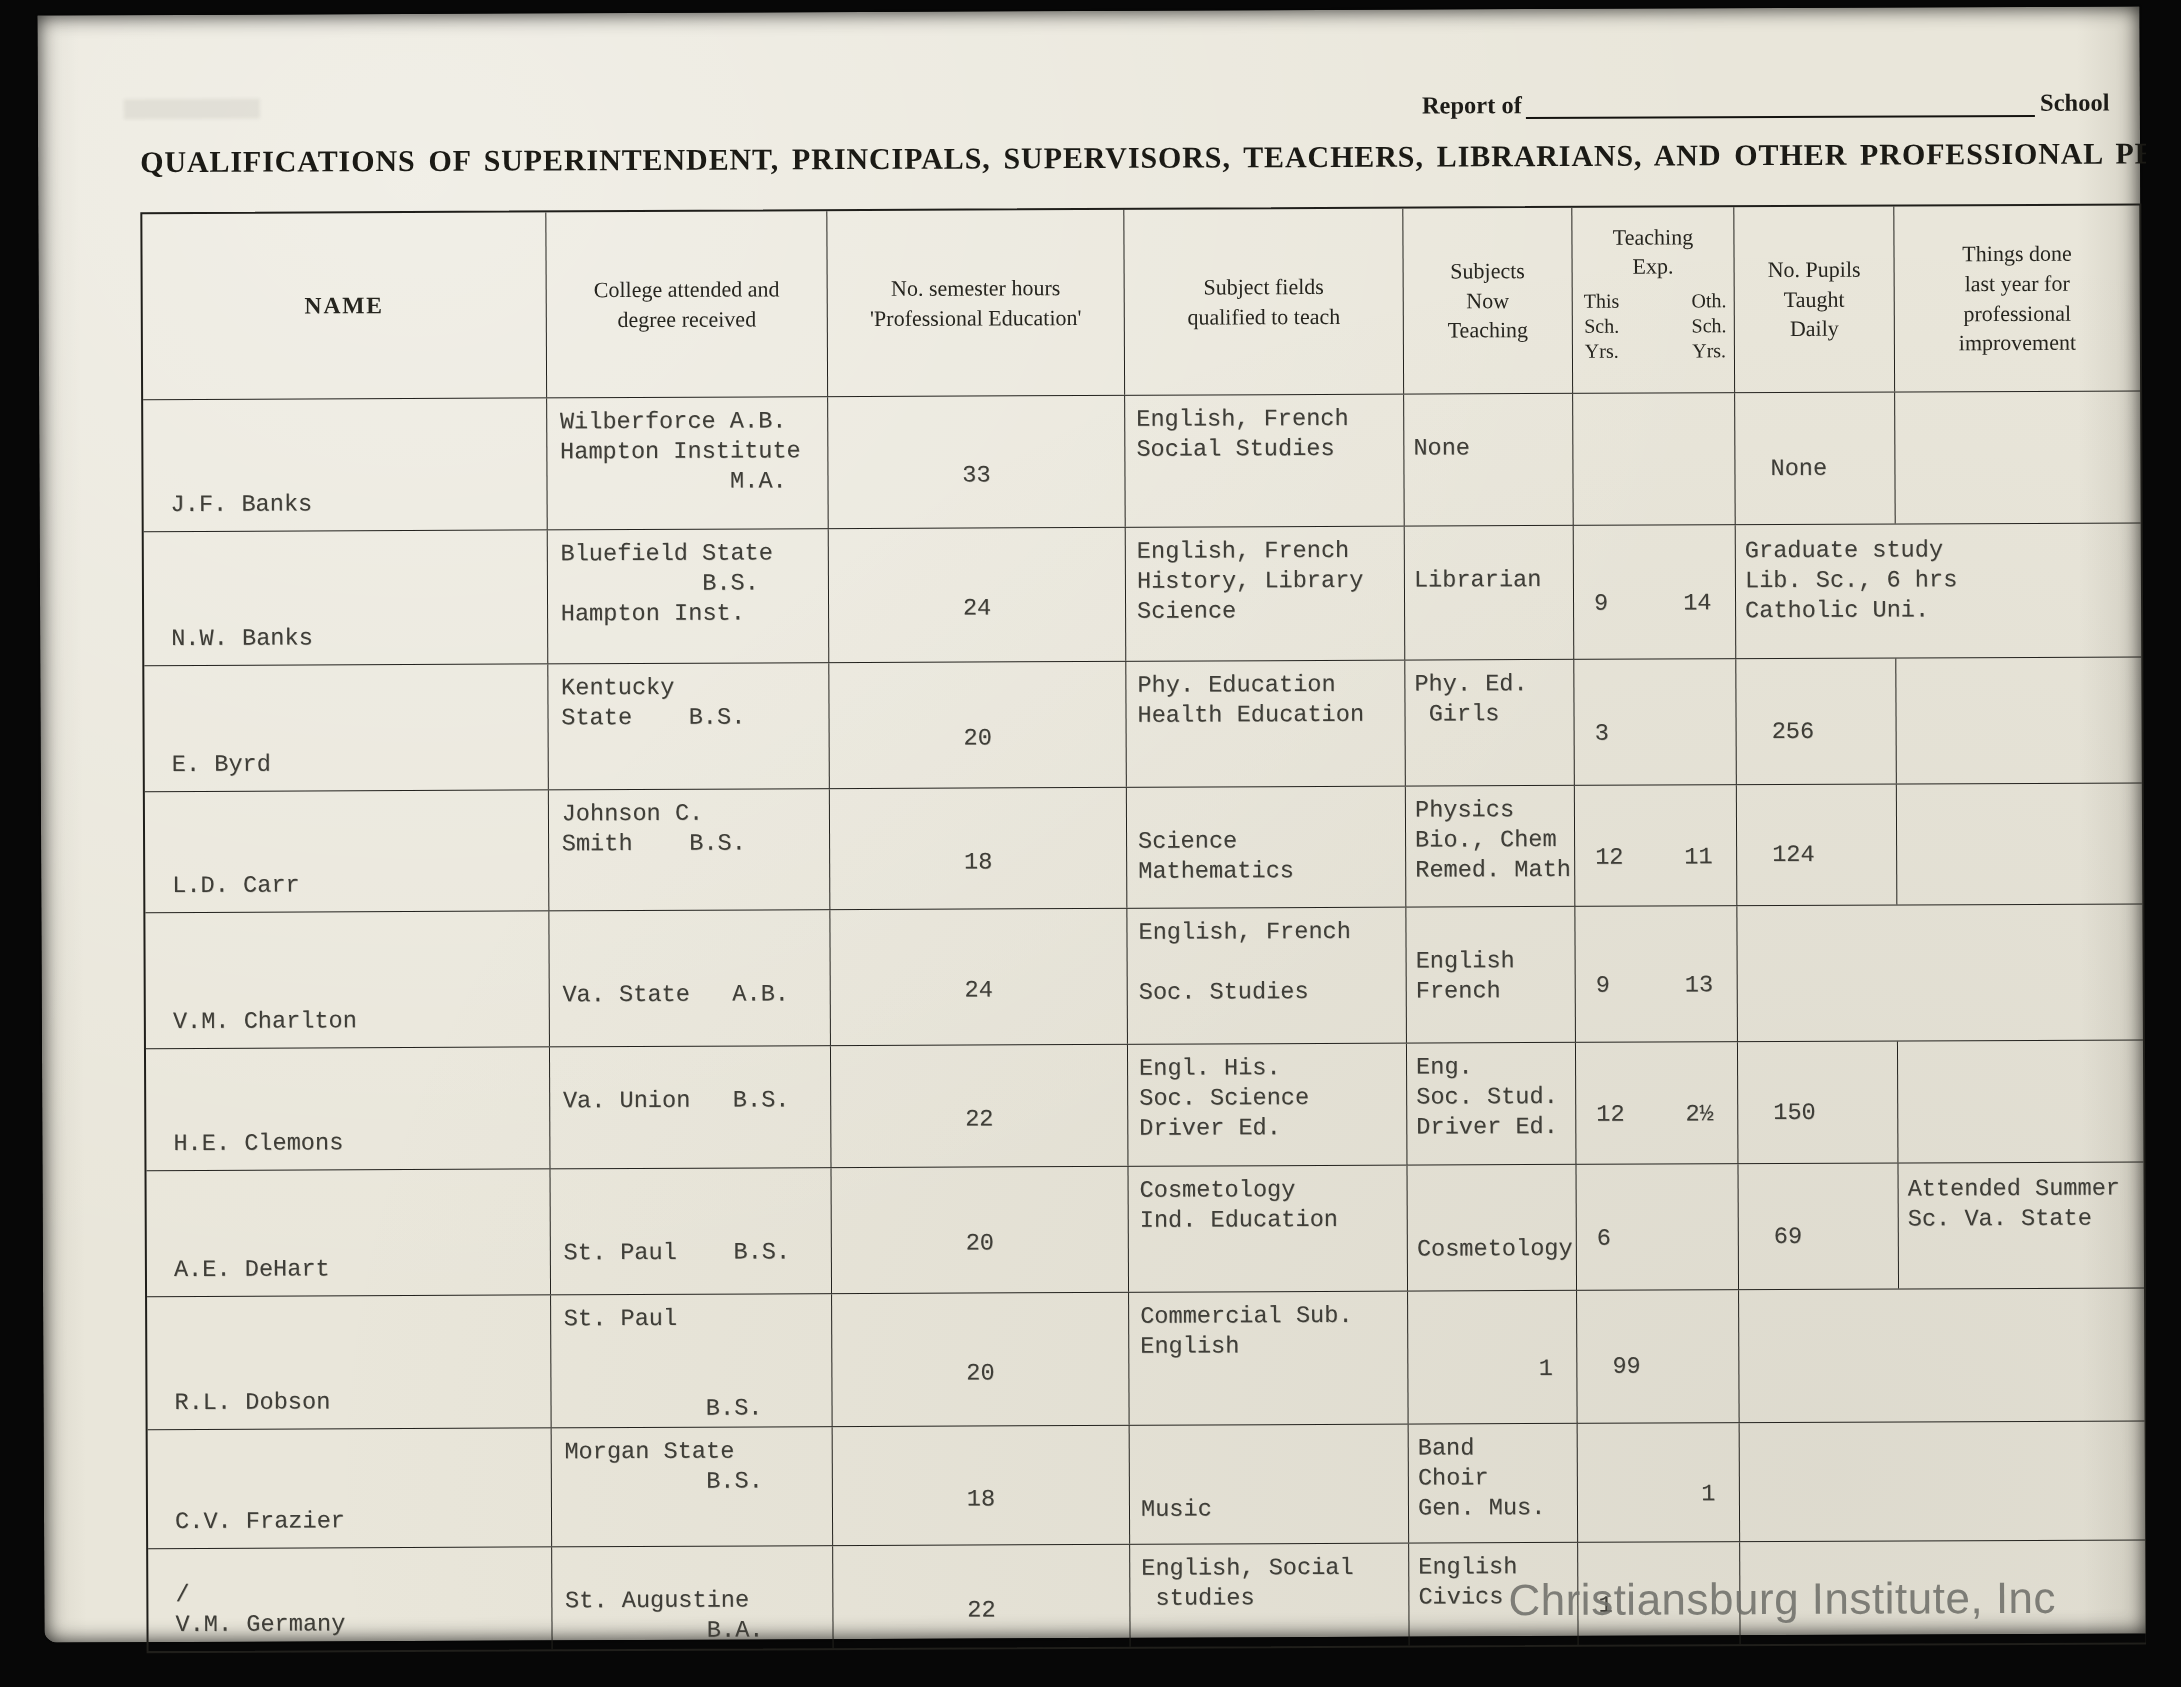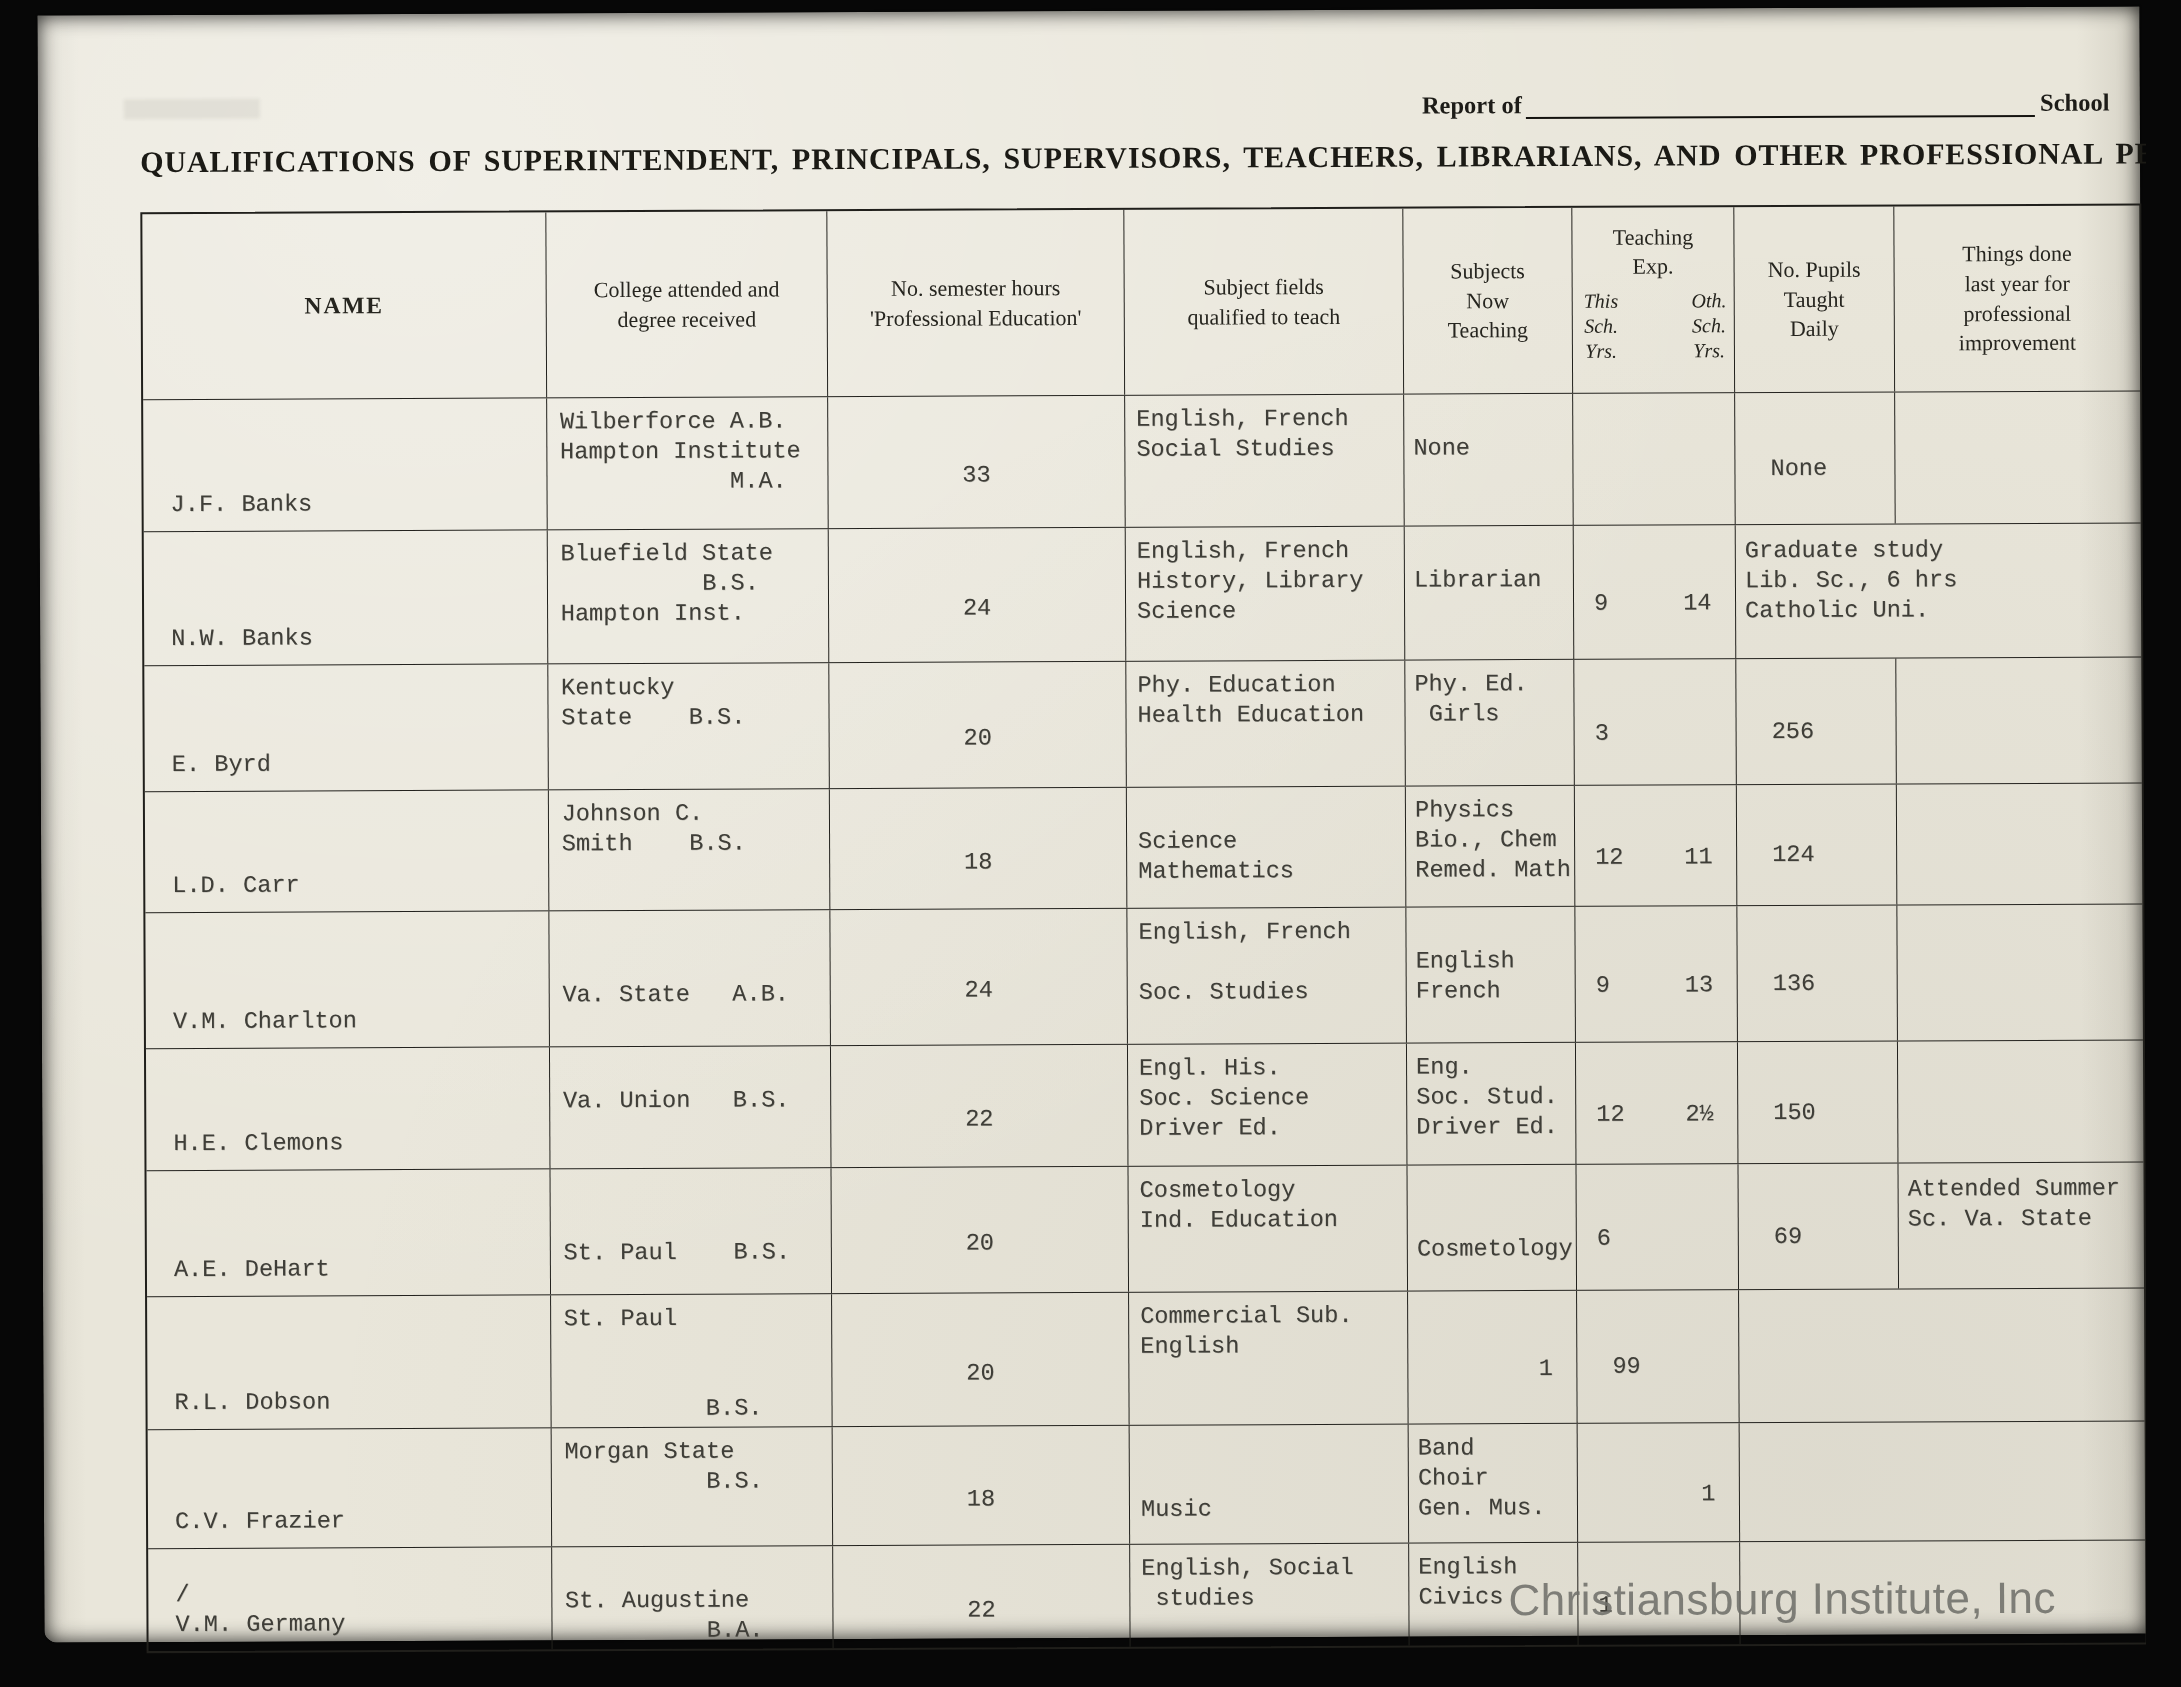--- a/index.html
+++ b/index.html
@@ -33,21 +33,21 @@
   .r10{height:102px;border-bottom:none;}
   .c{border-right:1.8px solid #23221e;overflow:visible;}
   .c:last-child{border-right:none;}
   
   .h{display:flex;align-items:center;justify-content:center;text-align:center;
      white-space:pre-line;font-size:22px;line-height:1.35;color:#26251f;}
   .h-name{font-weight:700;font-size:23.6px;letter-spacing:1.8px;}
   .h-exp{flex-direction:column;justify-content:flex-start;}
   .h-exp .exp-top{padding-top:14.5px;white-space:pre-line;}
   .h-exp .exp-subs{display:flex;width:100%;justify-content:space-between;box-sizing:border-box;
-                   padding:7.3px 7.3px 0 11px;font-size:20px;line-height:1.25;font-style:italic;}
+                   padding:7.3px 7.3px 0 11px;font-size:20px;line-height:1.25;}
   .h-exp .exp-subs span{white-space:pre-line;text-align:center;}
   
   .t{font-family:"Liberation Mono",monospace;font-size:23.6px;line-height:30px;color:#3f3e38;
      white-space:pre;text-shadow:0.5px 0.5px 0 rgba(63,62,56,0.3);}
   .c-name{display:flex;align-items:flex-end;padding:0 5.5px 11px 27px;}
   .c-college{padding:9px 5.5px 0 12.7px;}
   .c-hours{display:flex;align-items:center;justify-content:center;padding-top:27px;}
   .c-subj{padding:9px 3.6px 0 11px;}
   .c-now{padding:9px 1.8px 0 9px;}
   .c-exp{display:flex;align-items:center;justify-content:space-between;
@@ -185,21 +185,20 @@
         <div class="c t c-subj">English, French
 
 Soc. Studies</div>
         <div class="c t c-now">
 English
 French</div>
         <div class="c t c-exp">
           <span>9</span>
           <span>13</span>
         </div>
-        <div class="c t c-pupils">136</div>
         <div class="c t c-things"></div>
       </div>
 
       <div class="trow r6">
         <div class="c t c-name">H.E. Clemons</div>
         <div class="c t c-college">
 Va. Union   B.S.</div>
         <div class="c t c-hours">22</div>
         <div class="c t c-subj">Engl. His.
 Soc. Science

